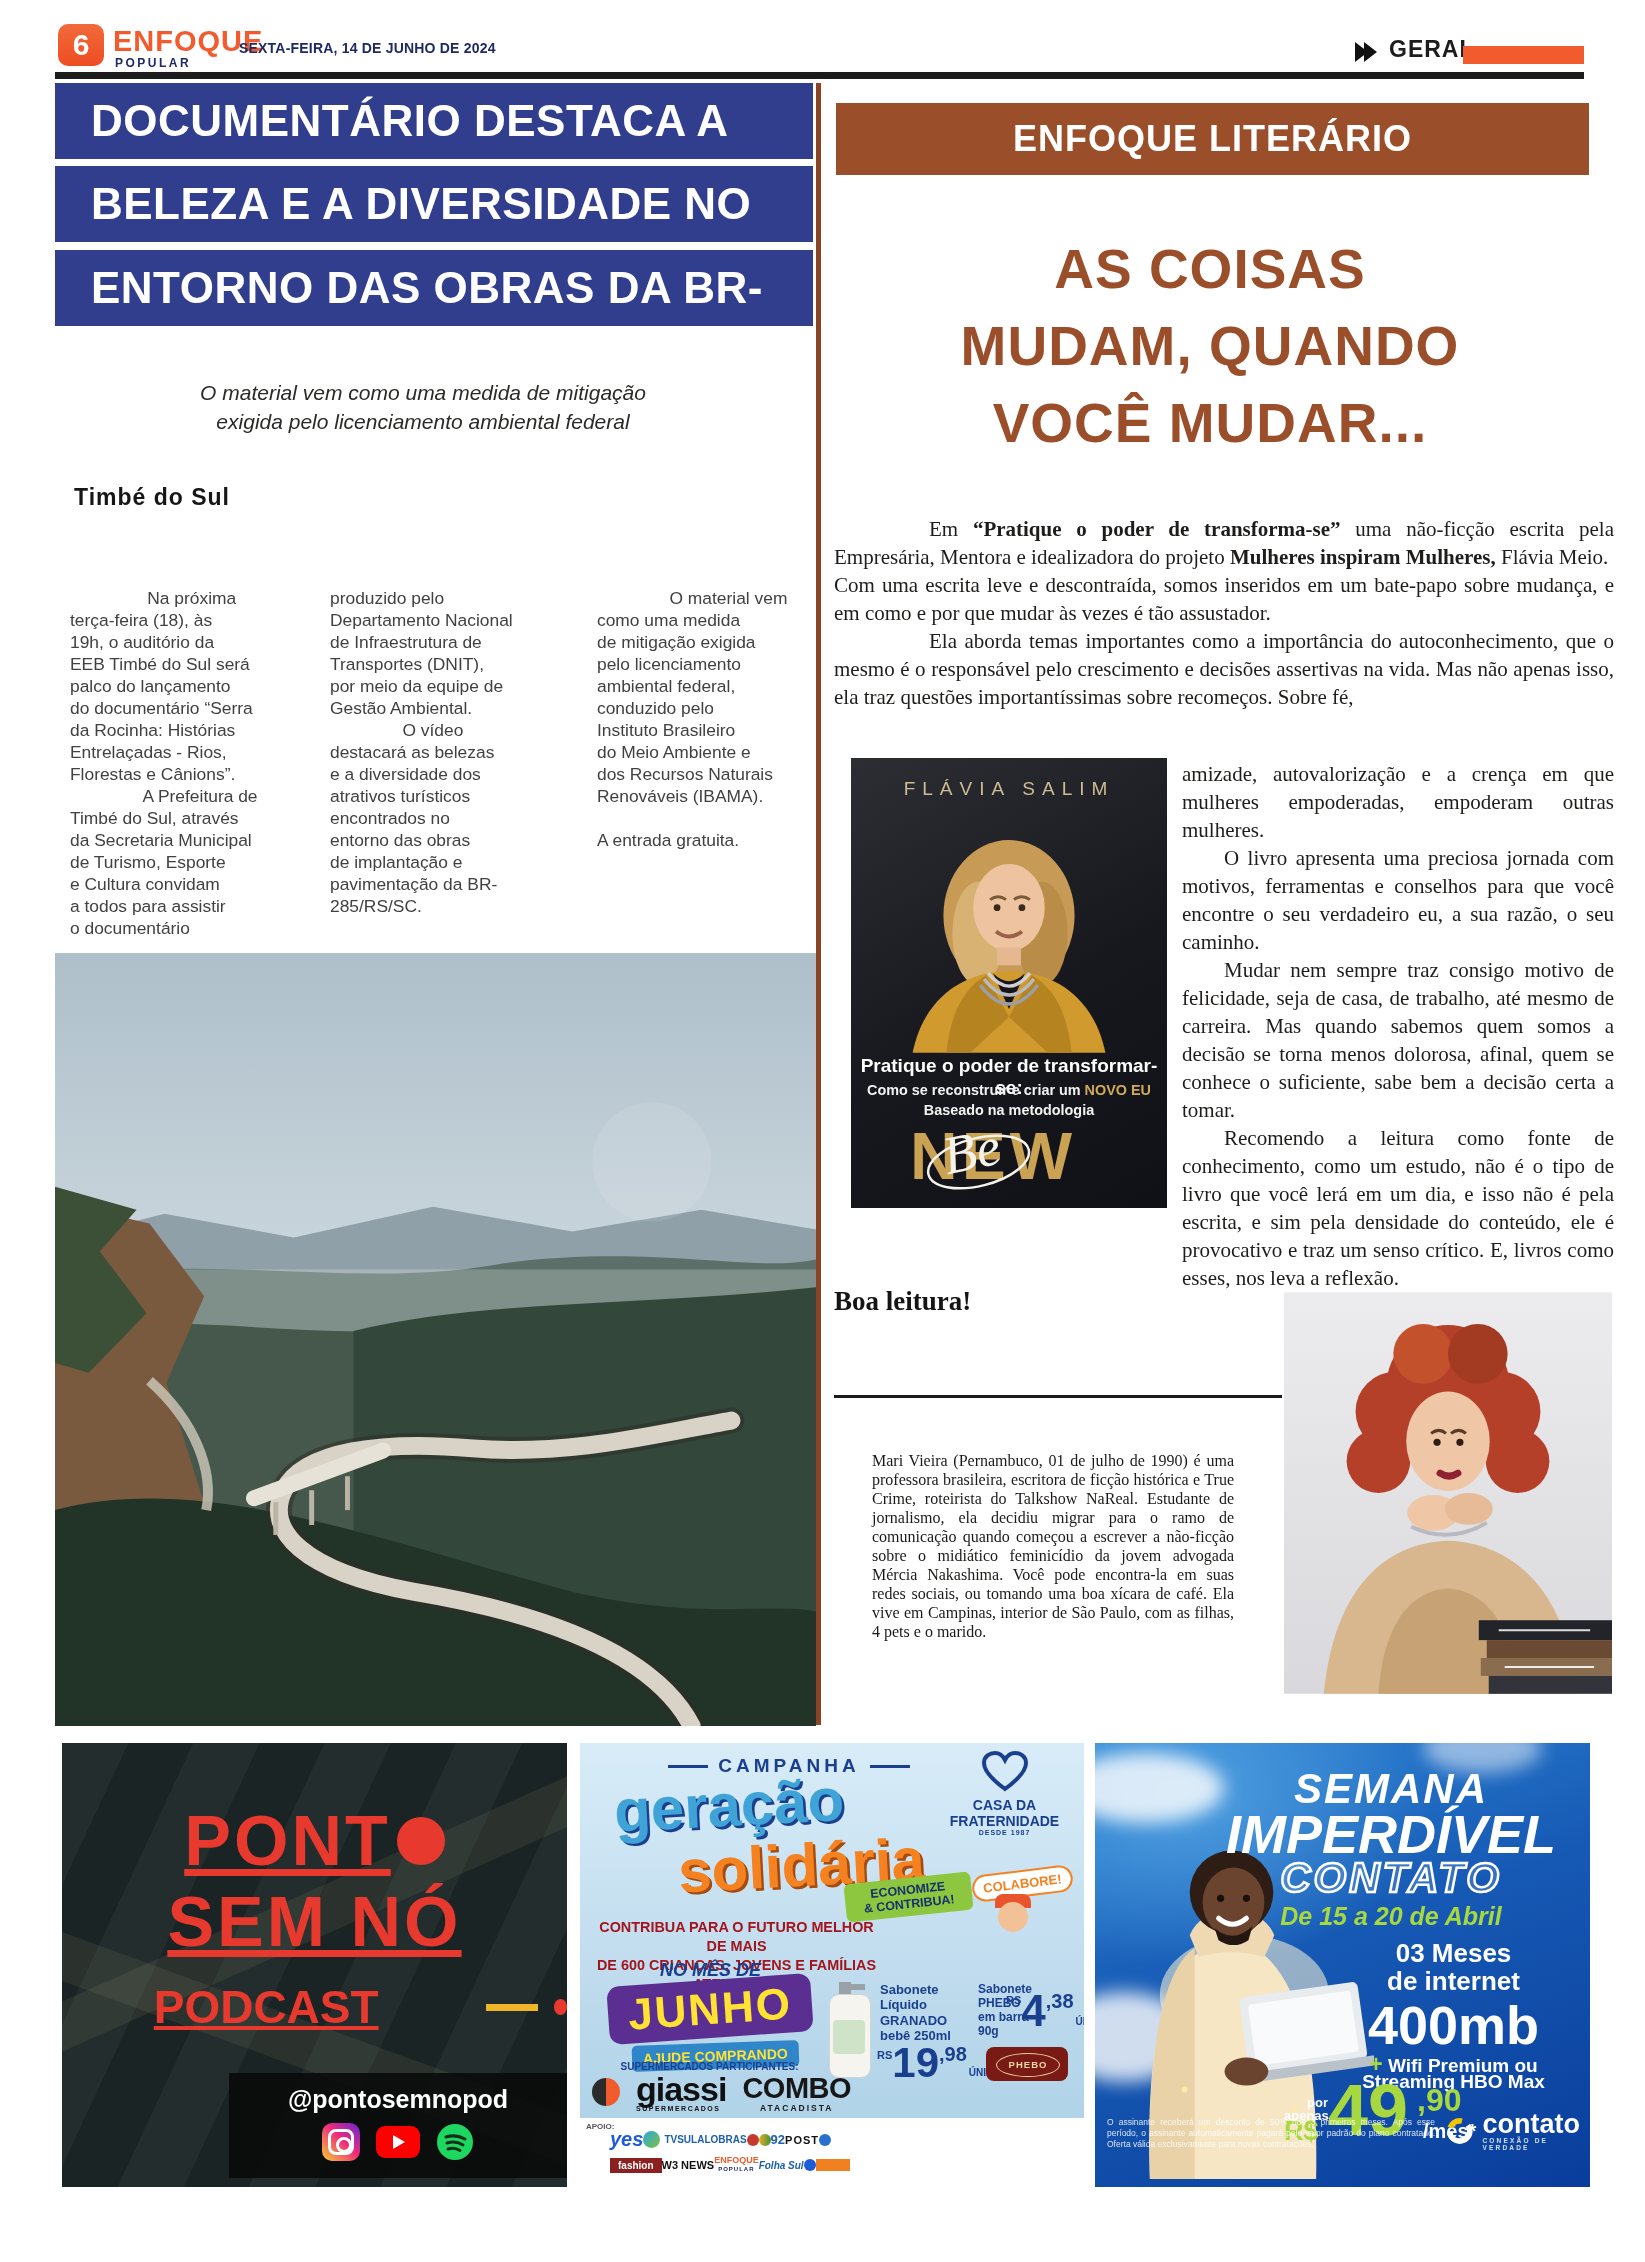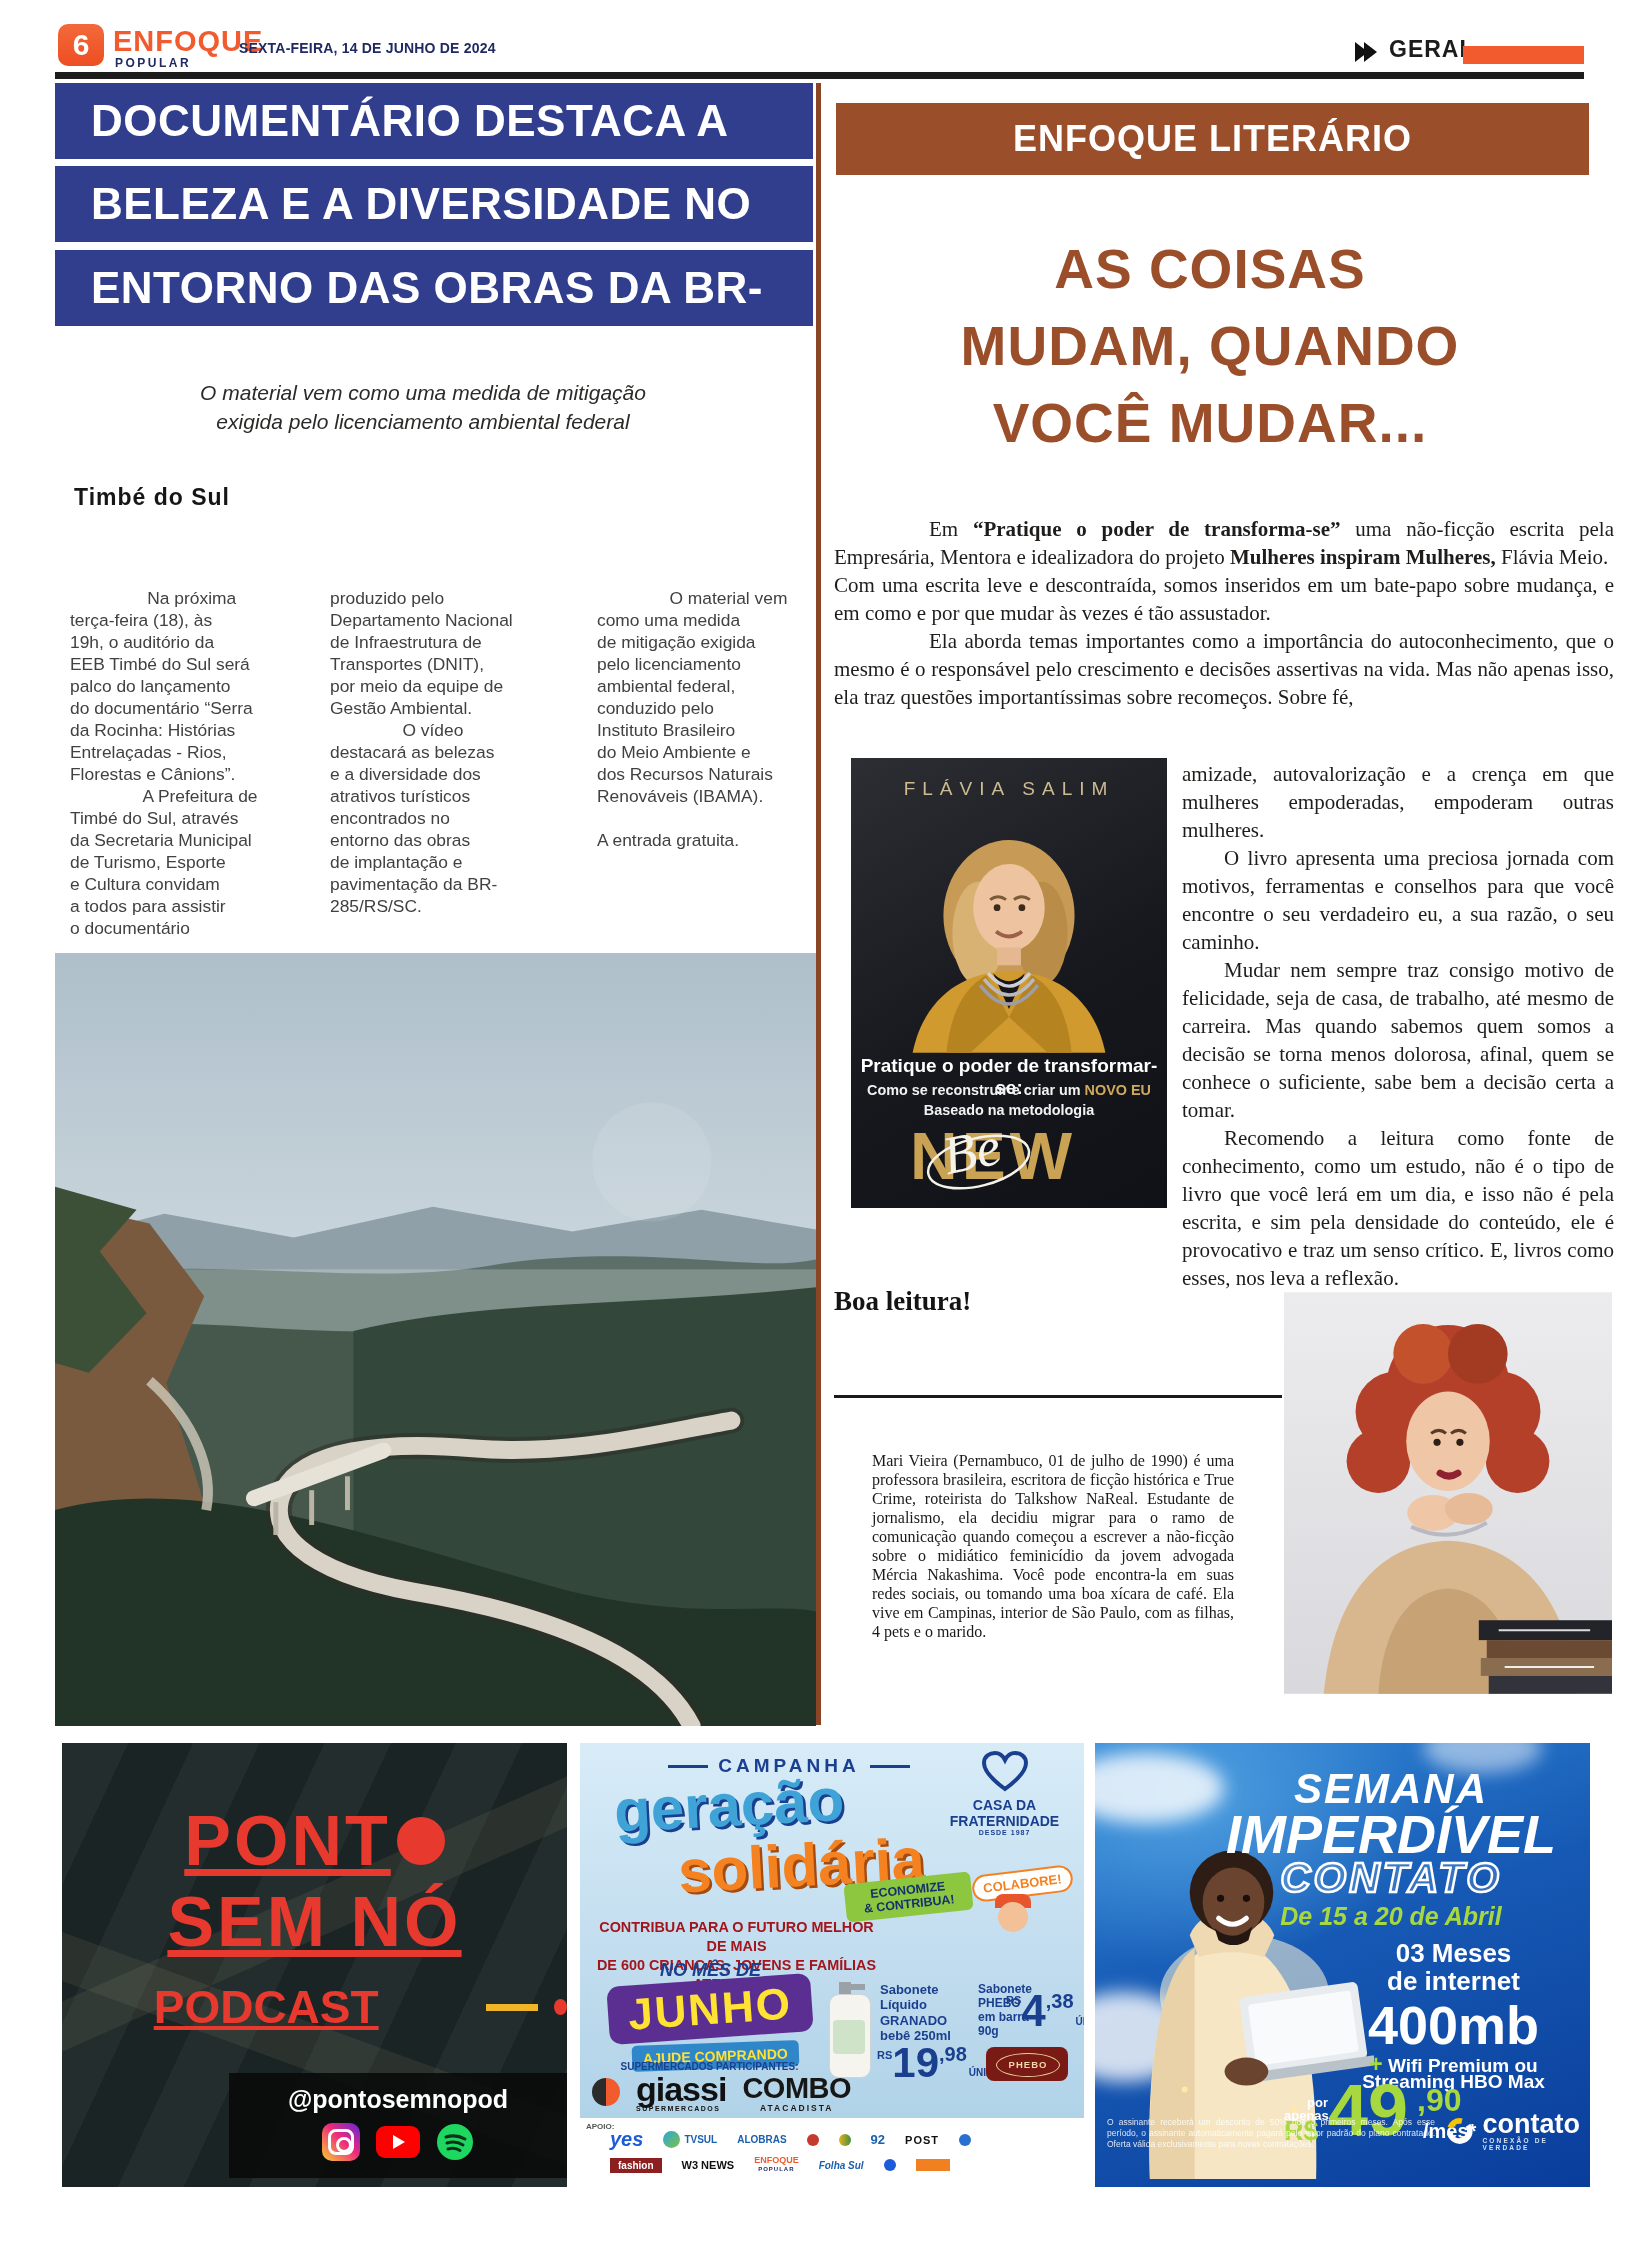--- a/index.html
+++ b/index.html
@@ -120,21 +120,21 @@
     border-radius:50%;color:#f0d9a8;font-size:9.5px;font-weight:800;text-align:center;line-height:22px;letter-spacing:1px;}
   .markets-label{left:0px;top:318px;width:259px;text-align:center;font-size:10px;font-weight:800;color:#1b3f8f;}
   .marketrow{left:12px;top:330px;display:flex;align-items:flex-start;gap:16px;}
   .giassi-icon{width:28px;height:28px;border-radius:50%;background:linear-gradient(90deg,#2b2b2b 50%,#f15b2d 50%);margin-top:5px;}
   .giassi-name{font-size:34px;font-weight:800;color:#111;letter-spacing:-1px;line-height:32px;}
   .giassi-sub{font-size:7px;font-weight:800;color:#111;letter-spacing:1.5px;}
   .combo-name{font-size:29px;font-weight:900;color:#171717;line-height:30px;letter-spacing:-0.5px;}
   .combo-sub{font-size:8.5px;font-weight:800;color:#171717;letter-spacing:2px;text-align:center;}
   .apoio{left:0;top:375px;width:504px;height:69px;background:#fff;}
   .apoio-label{position:absolute;left:6px;top:4px;font-size:8px;font-weight:700;color:#555;}
-  .sprow{position:absolute;display:flex;align-items:center;gap:20px;}
+  .sprow{position:absolute;display:flex;align-items:center;}
   .sp-yes{font-size:20px;font-weight:900;font-style:italic;color:#1d5bd8;}
   .sp-globe{width:17px;height:17px;border-radius:50%;background:linear-gradient(135deg,#29a7df,#7dc242);}
   .sp-txt{font-size:10px;font-weight:800;color:#1b5fae;}
   .sp-dot{width:12px;height:12px;border-radius:50%;}
   .sp-fashion{background:#8c1f1f;color:#fff;font-size:10px;font-weight:700;padding:2px 8px;}
   .sp-dark{font-size:11px;font-weight:900;color:#111;}
   .sp-enf{font-size:9px;font-weight:800;color:#f15b2d;line-height:9px;text-align:center;}
   .sp-enf small{display:block;font-size:6px;color:#1f2a63;letter-spacing:1px;}
   .sp-box{width:34px;height:12px;background:#f08020;}
 

